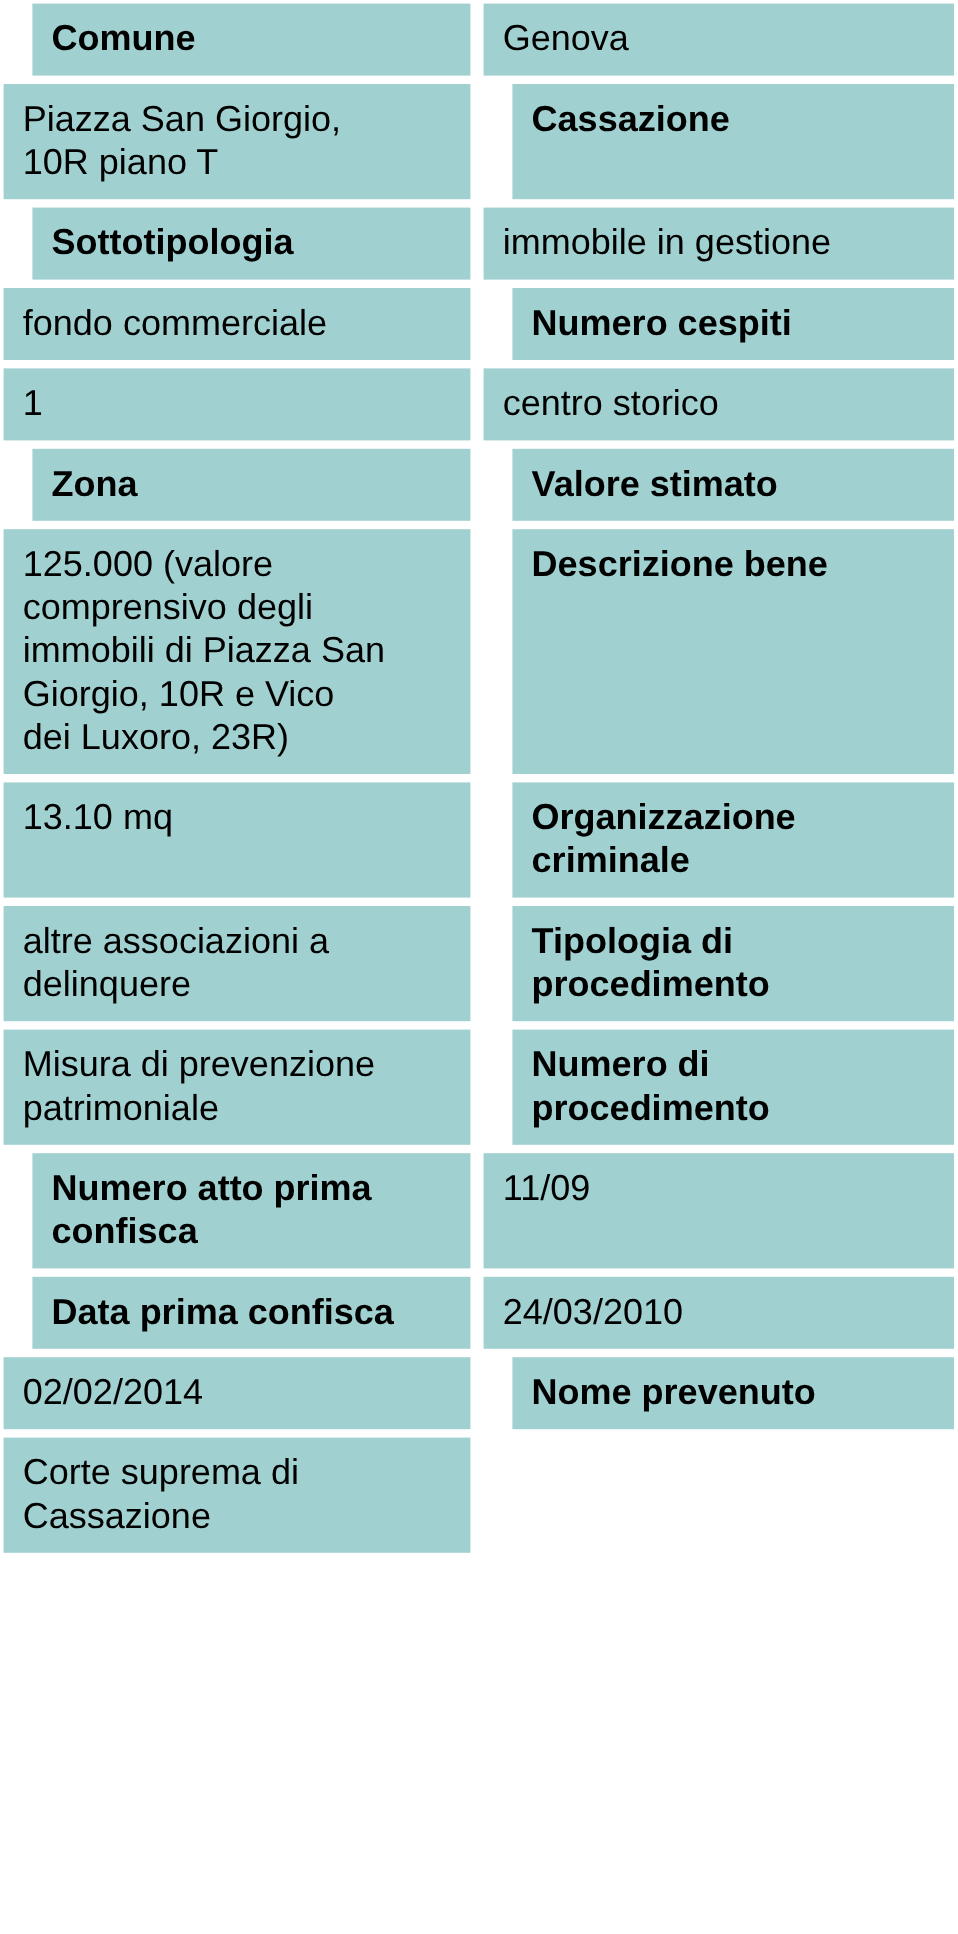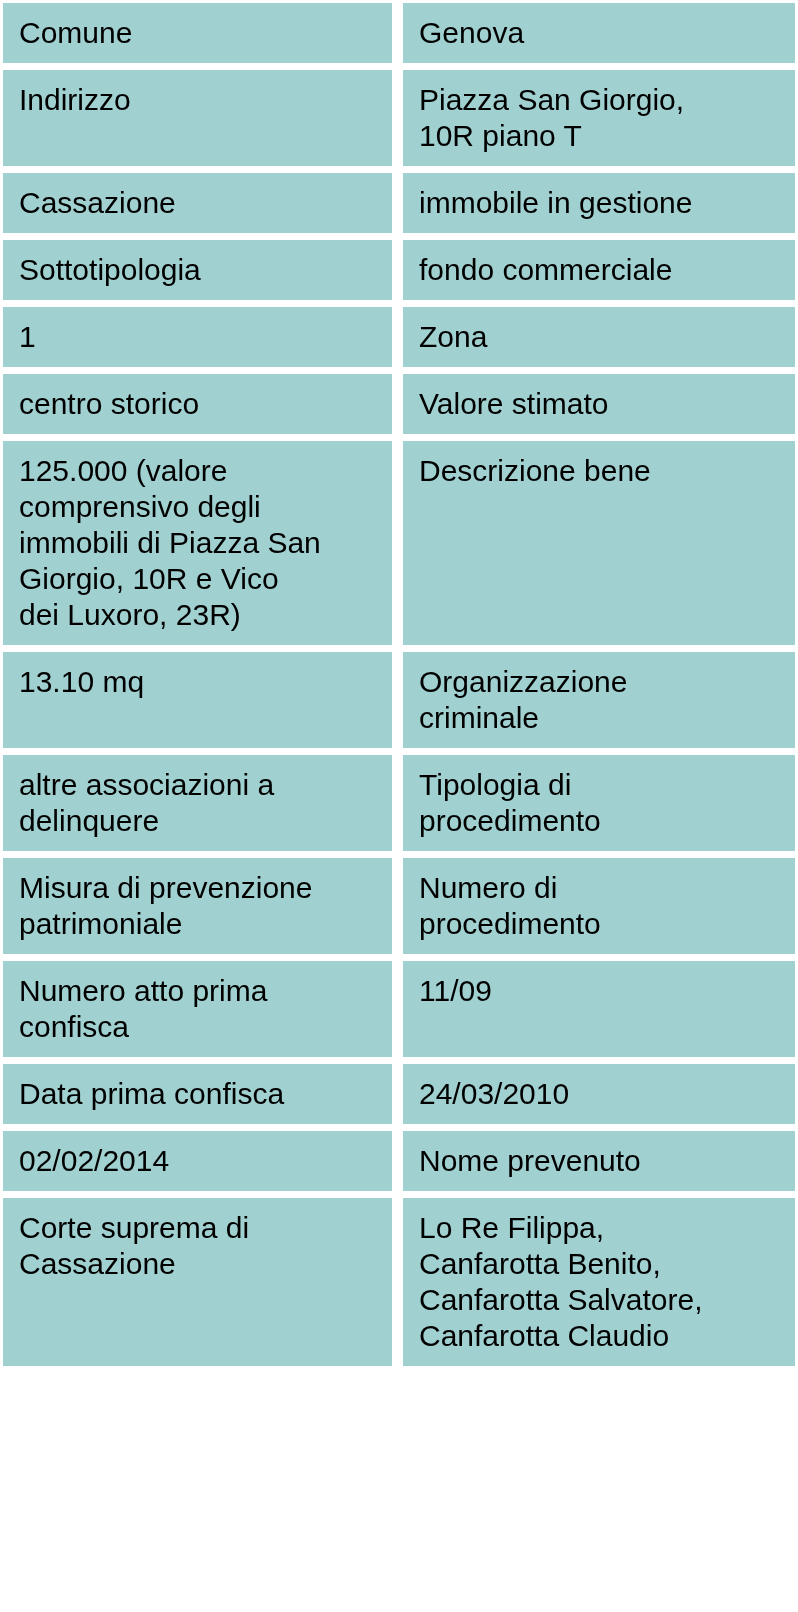--- a/index.html
+++ b/index.html
@@ -23,44 +23,45 @@
   }
   .cell {
     background: #a1d0d0;
     font-size: 30px;
     line-height: 36px;
     padding: 12px 16px;
     white-space: pre-line;
     overflow-wrap: break-word;
   }
   .cell.label {
-    font-weight: normal;
+    font-weight: bold;
+    margin-left: 24px;
   }
 </style>
 </head>
 <body>
 
 <div class="record-table">
   <div class="cell label">Comune</div>
   <div class="cell value">Genova</div>
 
-  <div class="cell label">Indirizzo</div>
   <div class="cell value">Piazza San Giorgio,
 10R piano T</div>
 
   <div class="cell label">Cassazione</div>
+  <div class="cell label">Sottotipologia</div>
+
   <div class="cell value">immobile in gestione</div>
-
-  <div class="cell label">Sottotipologia</div>
   <div class="cell value">fondo commerciale</div>
 
+  <div class="cell label">Numero cespiti</div>
   <div class="cell value">1</div>
 
+  <div class="cell value">centro storico</div>
   <div class="cell label">Zona</div>
-  <div class="cell value">centro storico</div>
 
   <div class="cell label">Valore stimato</div>
   <div class="cell value">125.000 (valore
 comprensivo degli
 immobili di Piazza San
 Giorgio, 10R e Vico
 dei Luxoro, 23R)</div>
 
   <div class="cell label">Descrizione bene</div>
   <div class="cell value">13.10 mq</div>
@@ -84,17 +85,13 @@
 
   <div class="cell label">Data prima confisca</div>
   <div class="cell value">24/03/2010</div>
 
   <div class="cell value">02/02/2014</div>
 
   <div class="cell label">Nome prevenuto</div>
 
   <div class="cell value">Corte suprema di
 Cassazione</div>
-  <div class="cell value">Lo Re Filippa,
-Canfarotta Benito,
-Canfarotta Salvatore,
-Canfarotta Claudio</div>
 </div>
 
 </body></html>

